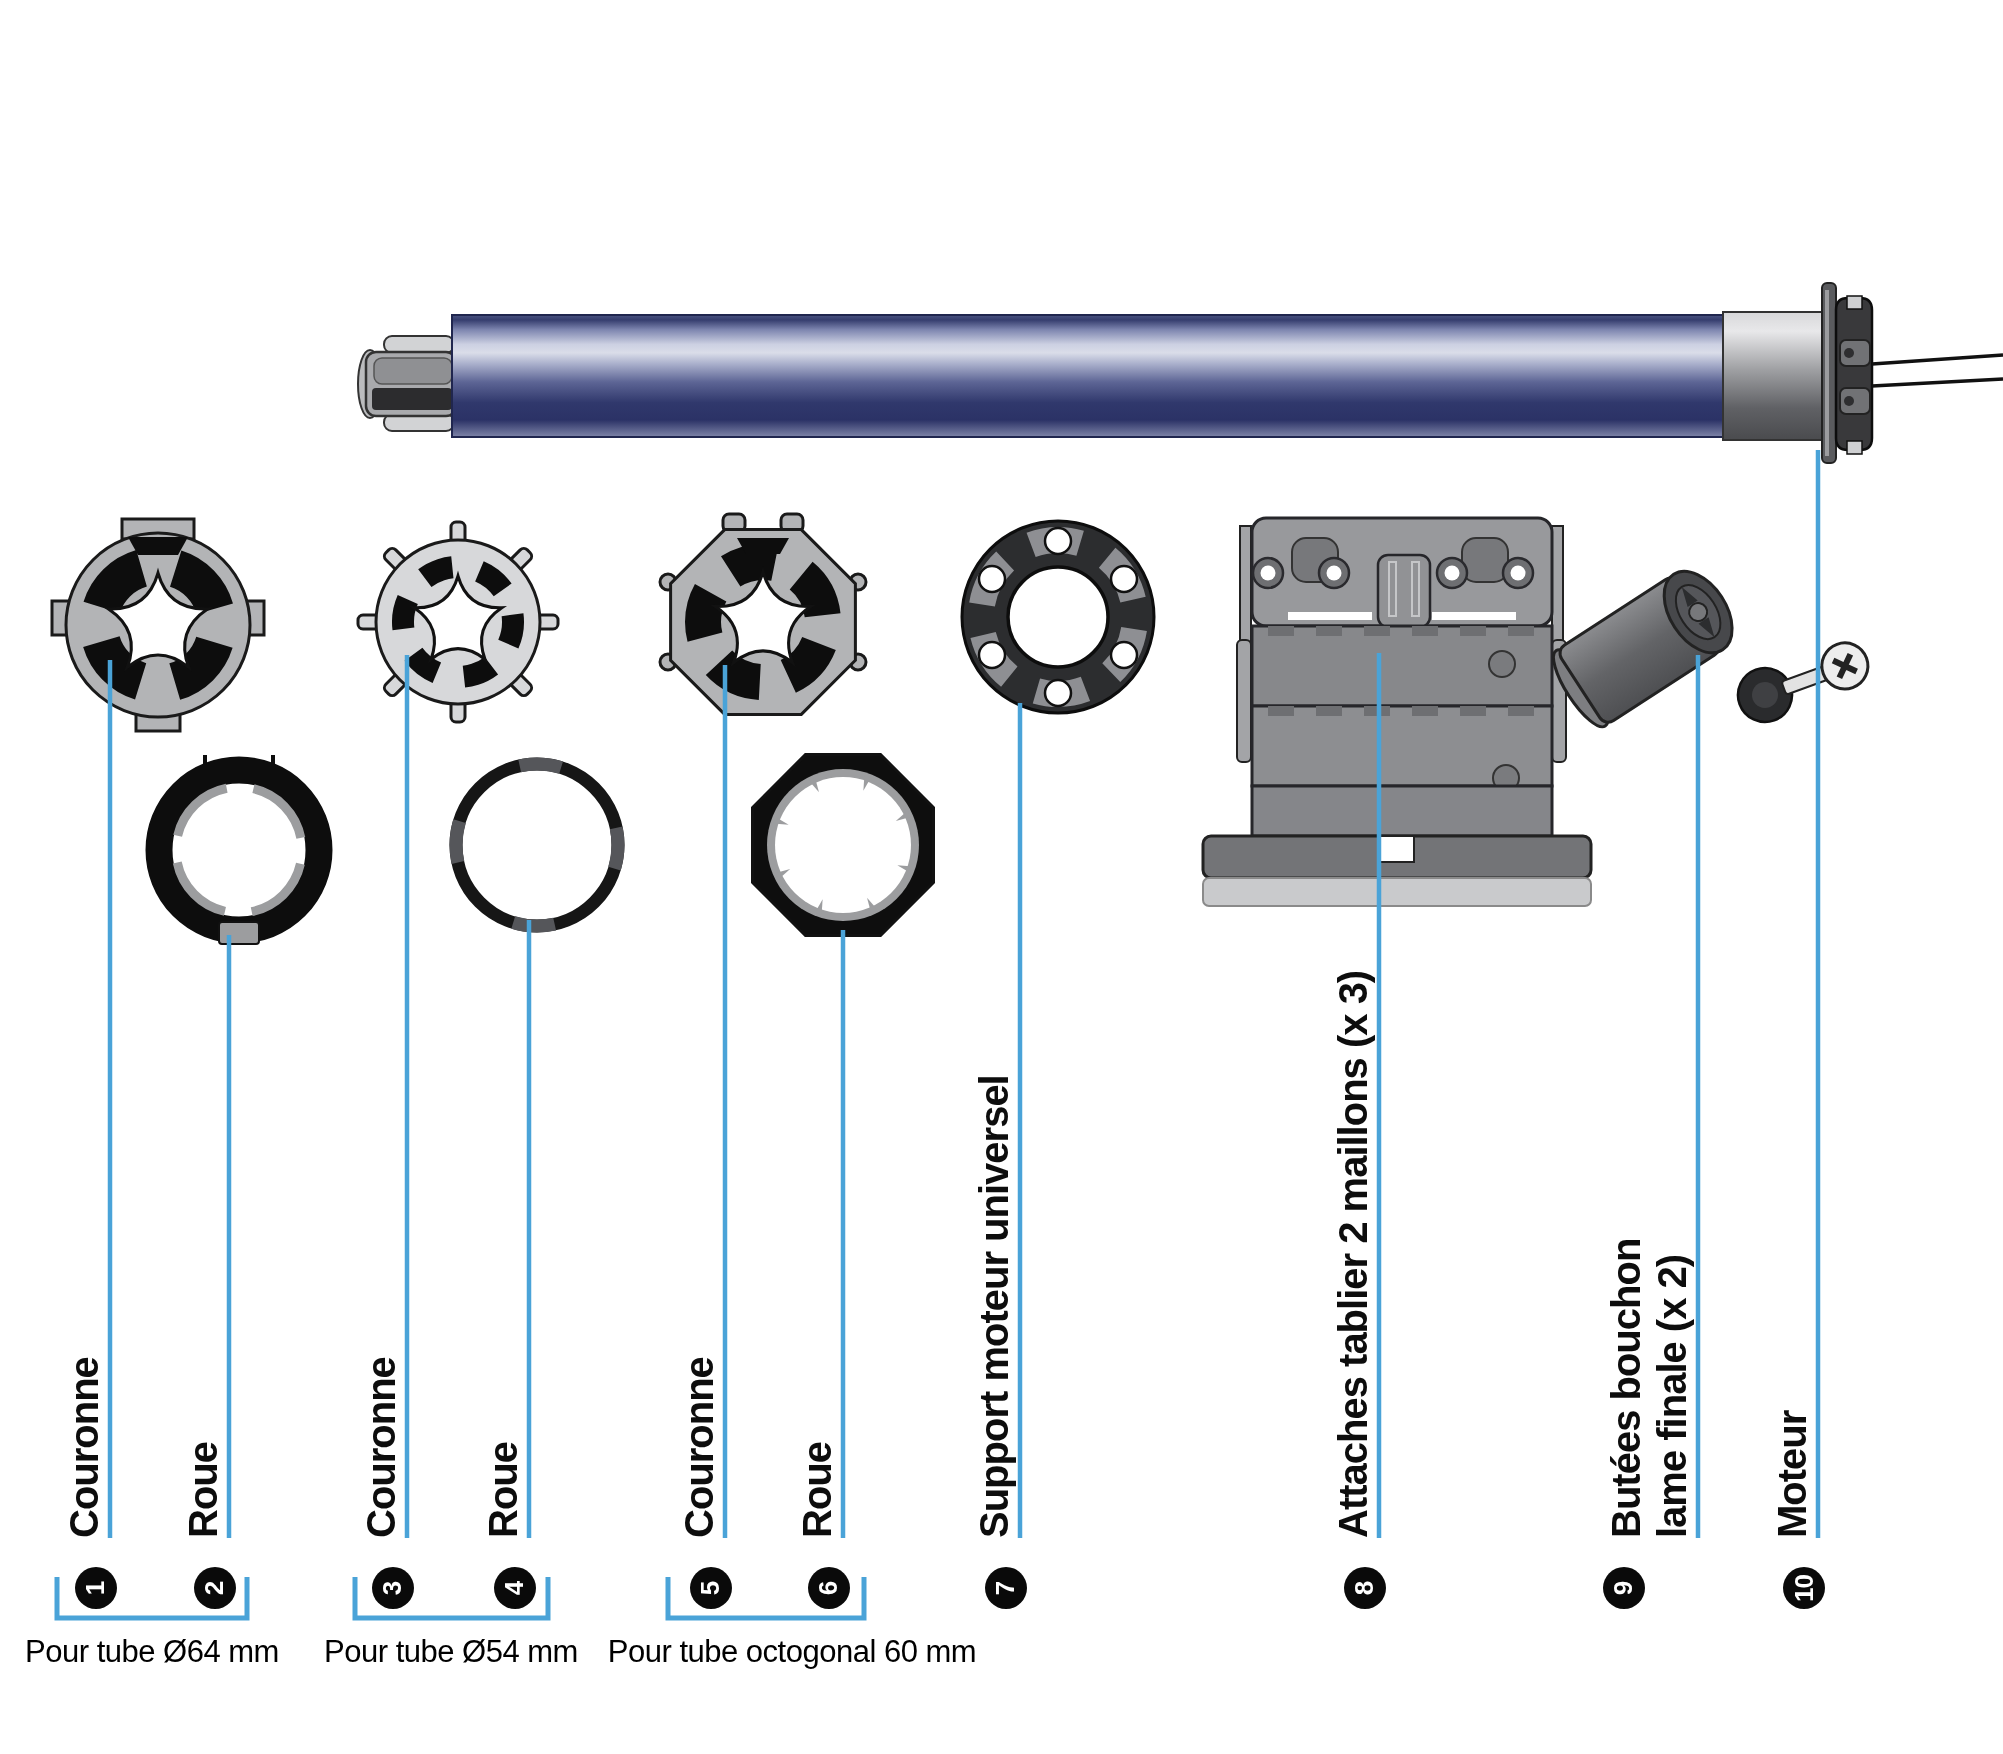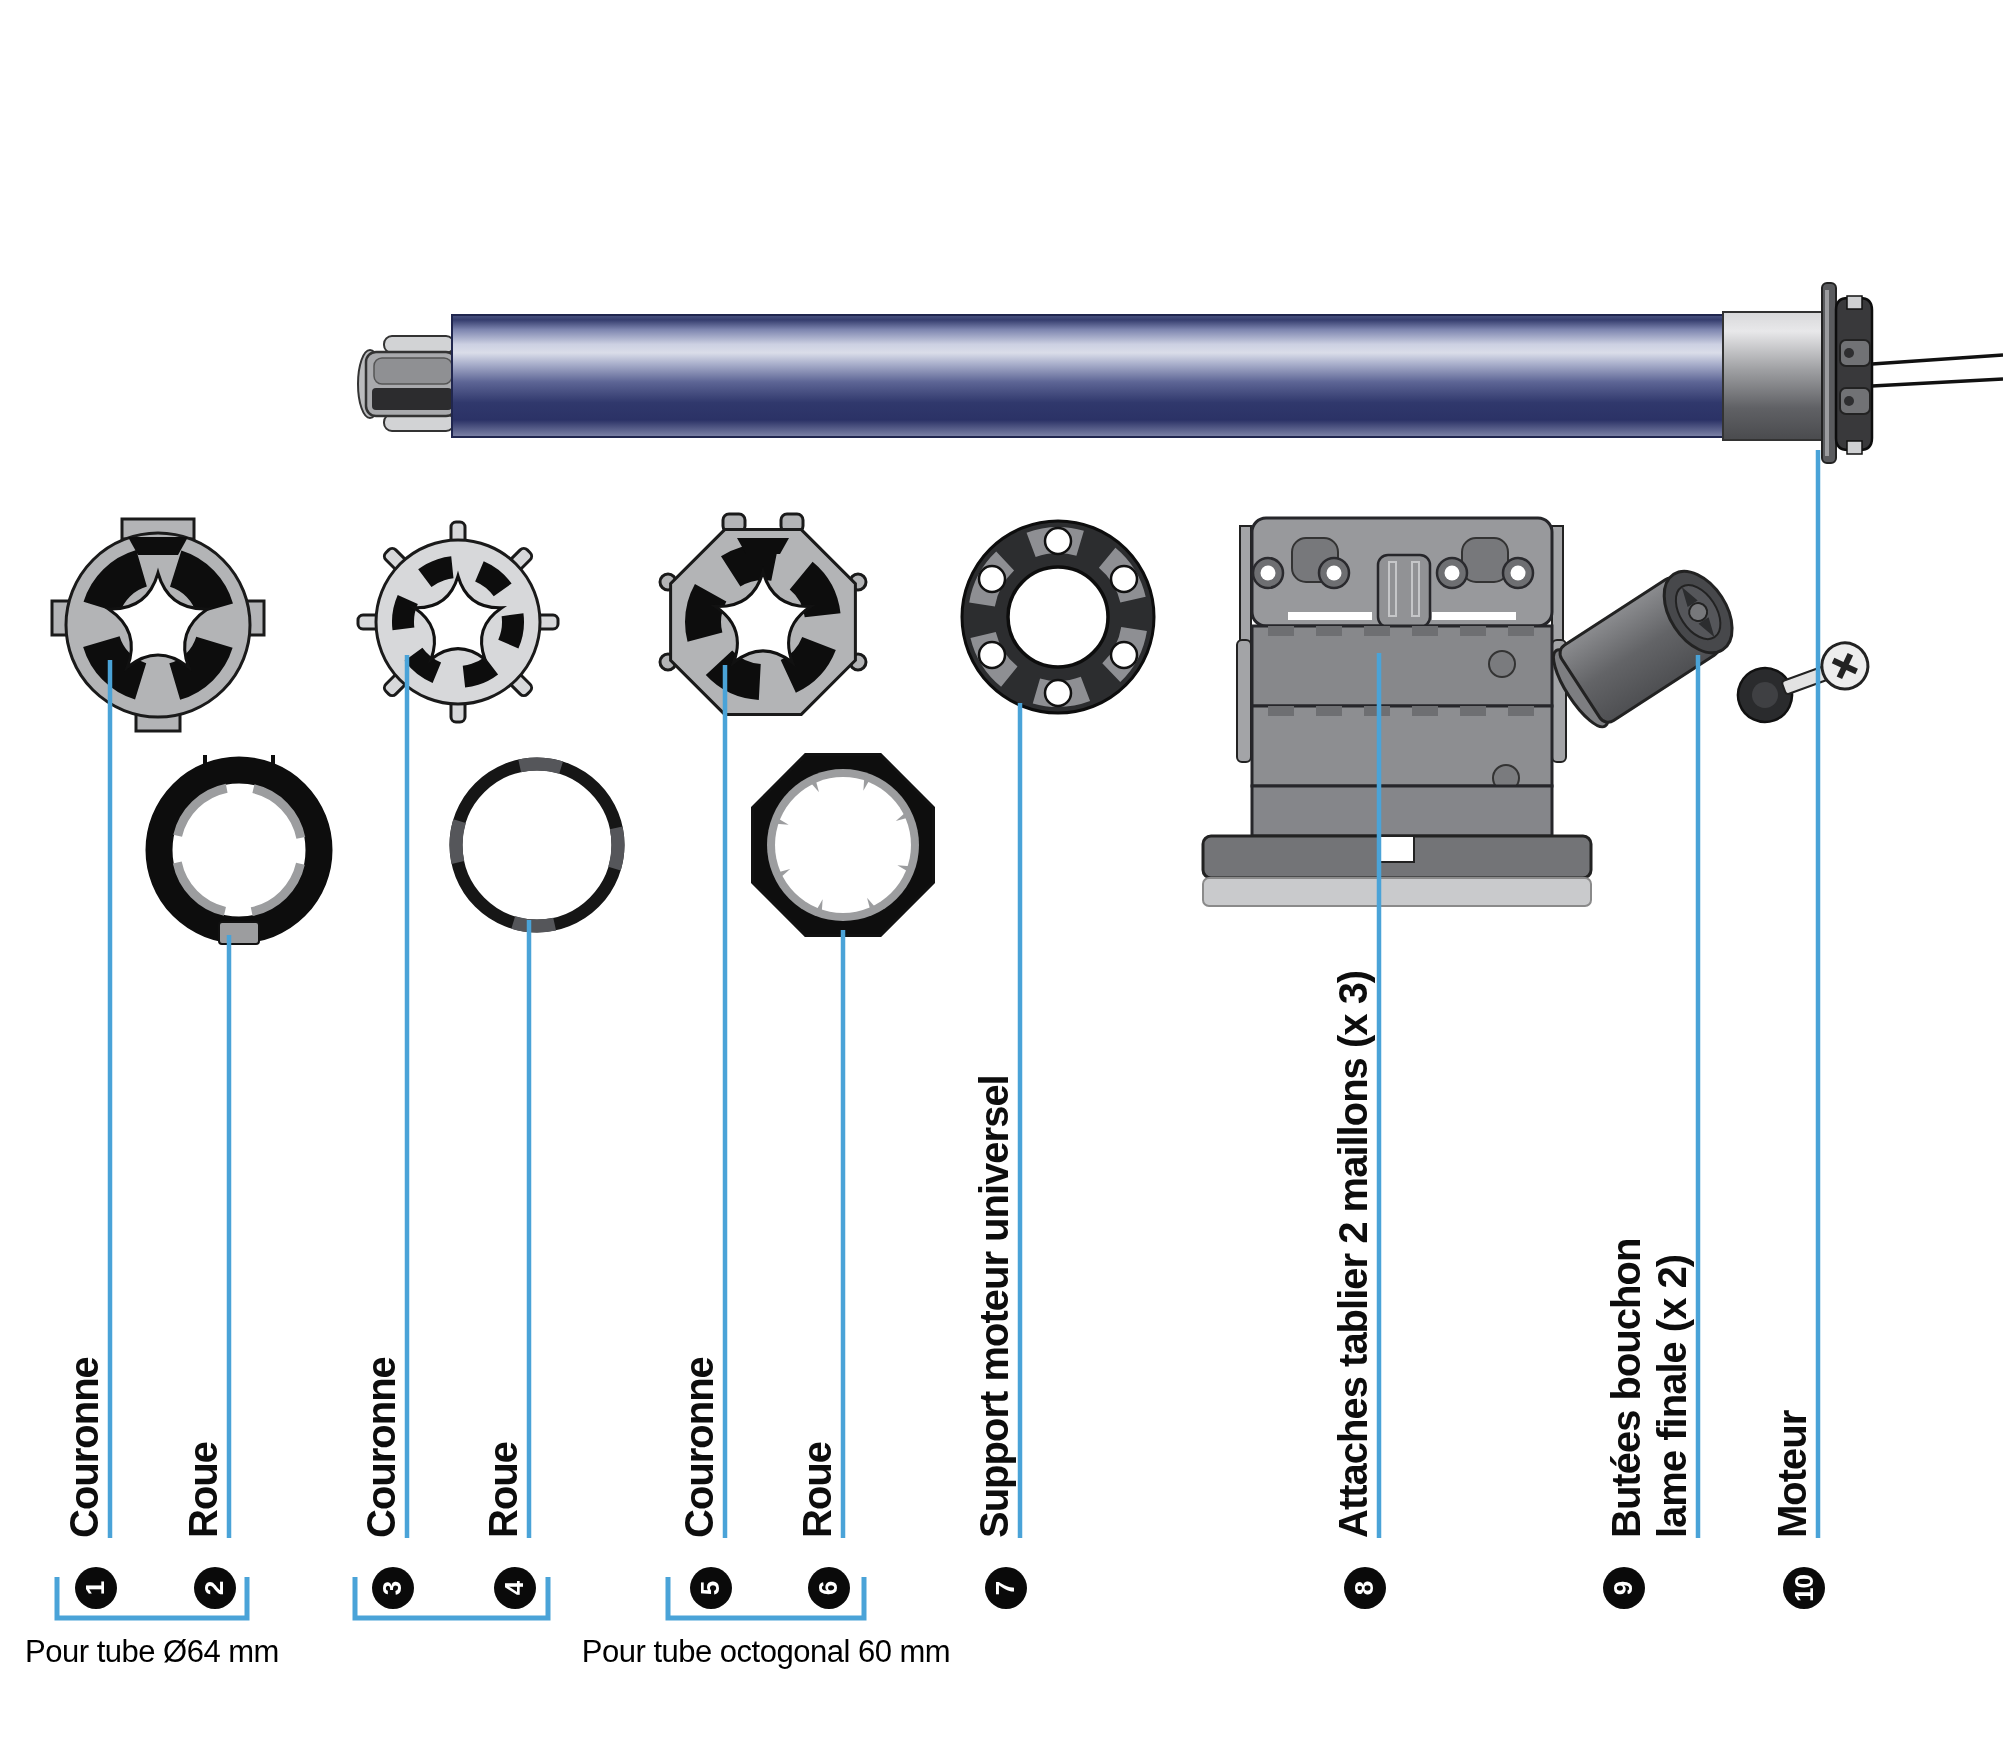--- a/index.html
+++ b/index.html
@@ -286,15 +286,16 @@
       <span>8</span>
     </div>
 <div class="num" style="left:1603px;top:1567px;">
       <span>9</span>
     </div>
 <div class="num" style="left:1783px;top:1567px;">
       <span>10</span>
     </div>
 
 <div class="caption" style="left:-58px;top:1634px;">Pour tube Ø64 mm</div>
-<div class="caption" style="left:556px;top:1634px;">Pour tube octogonal 60 mm</div>
+<div class="caption" style="left:241px;top:1634px;">Pour tube Ø54 mm</div>
+<div class="caption" style="left:556px;top:1634px;padding-left:26px;">Pour tube octogonal 60 mm</div>
 
 </div>
 
 </body></html>

